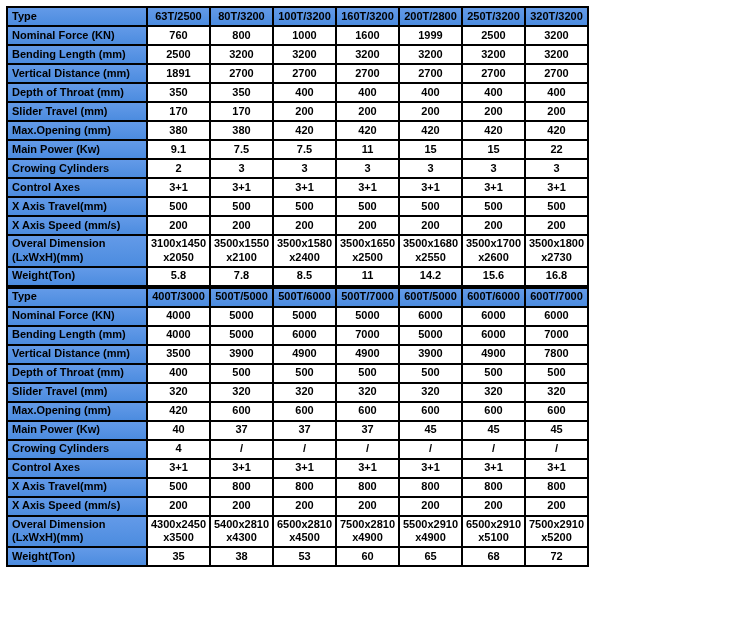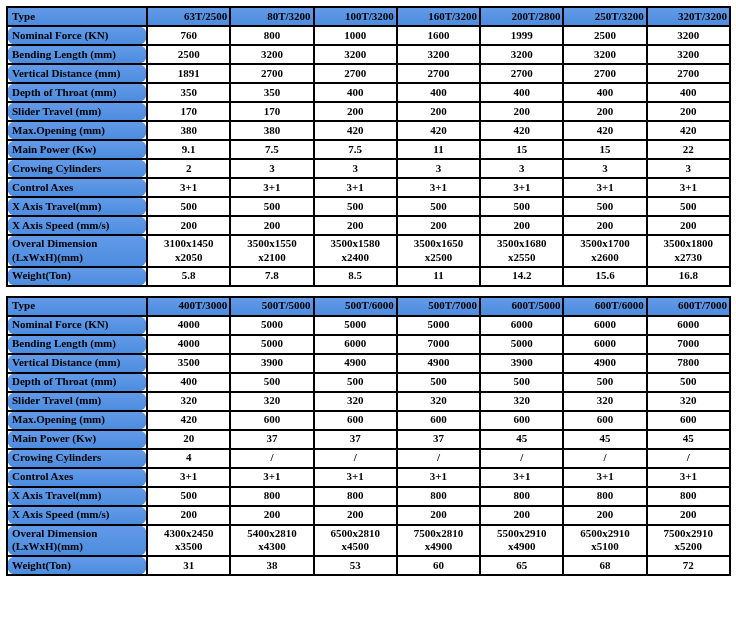--- a/index.html
+++ b/index.html
@@ -20,47 +20,44 @@
   .page {
     width: 736px;
     height: 643px;
     padding: 6px 5px 0 6px;
     background: var(--page_bg);
     overflow: hidden;
   }
   table.spec {
     border-collapse: collapse;
     table-layout: fixed;
-    width: 725px;
-    margin-bottom: 9px;
-    font-family: Liberation Serif, serif;
+    width: 583px;
   }
   table.spec col.label-col { width: 140px; }
   table.spec th, table.spec td {
     border: 2px solid var(--border);
     font-size: 11px;
     font-weight: bold;
     color: var(--text);
     white-space: pre-line;
     padding: 1px 2px;
     height: 19px;
     line-height: 1.25;
     vertical-align: middle;
   }
   table.spec thead th {
     background: linear-gradient(180deg, var(--header_bg_light), var(--header_bg));
-    text-align: right;
+    text-align: center;
   }
   table.spec thead th.rowlabel { text-align: left; padding-left: 4px; }
   table.spec tbody th.rowlabel {
     background: linear-gradient(180deg, var(--header_bg_light), var(--header_bg));
     text-align: left;
     padding-left: 4px;
     font-weight: bold;
-    border-radius: 9px;
   }
   table.spec td {
     background: var(--cell_bg);
     text-align: center;
   }
 </style>
 </head>
 <body>
 
 <div class="page">
@@ -308,21 +305,21 @@
           <td>420</td>
           <td>600</td>
           <td>600</td>
           <td>600</td>
           <td>600</td>
           <td>600</td>
           <td>600</td>
         </tr>
         <tr>
           <th class="rowlabel">Main Power (Kw)</th>
-          <td>20</td>
+          <td>40</td>
           <td>37</td>
           <td>37</td>
           <td>37</td>
           <td>45</td>
           <td>45</td>
           <td>45</td>
         </tr>
         <tr>
           <th class="rowlabel">Crowing Cylinders</th>
           <td>4</td>
@@ -376,21 +373,21 @@
 x4900</td>
           <td>5500x2910
 x4900</td>
           <td>6500x2910
 x5100</td>
           <td>7500x2910
 x5200</td>
         </tr>
         <tr>
           <th class="rowlabel">Weight(Ton)</th>
-          <td>31</td>
+          <td>35</td>
           <td>38</td>
           <td>53</td>
           <td>60</td>
           <td>65</td>
           <td>68</td>
           <td>72</td>
         </tr>
       </tbody>
   </table>
 </div>

